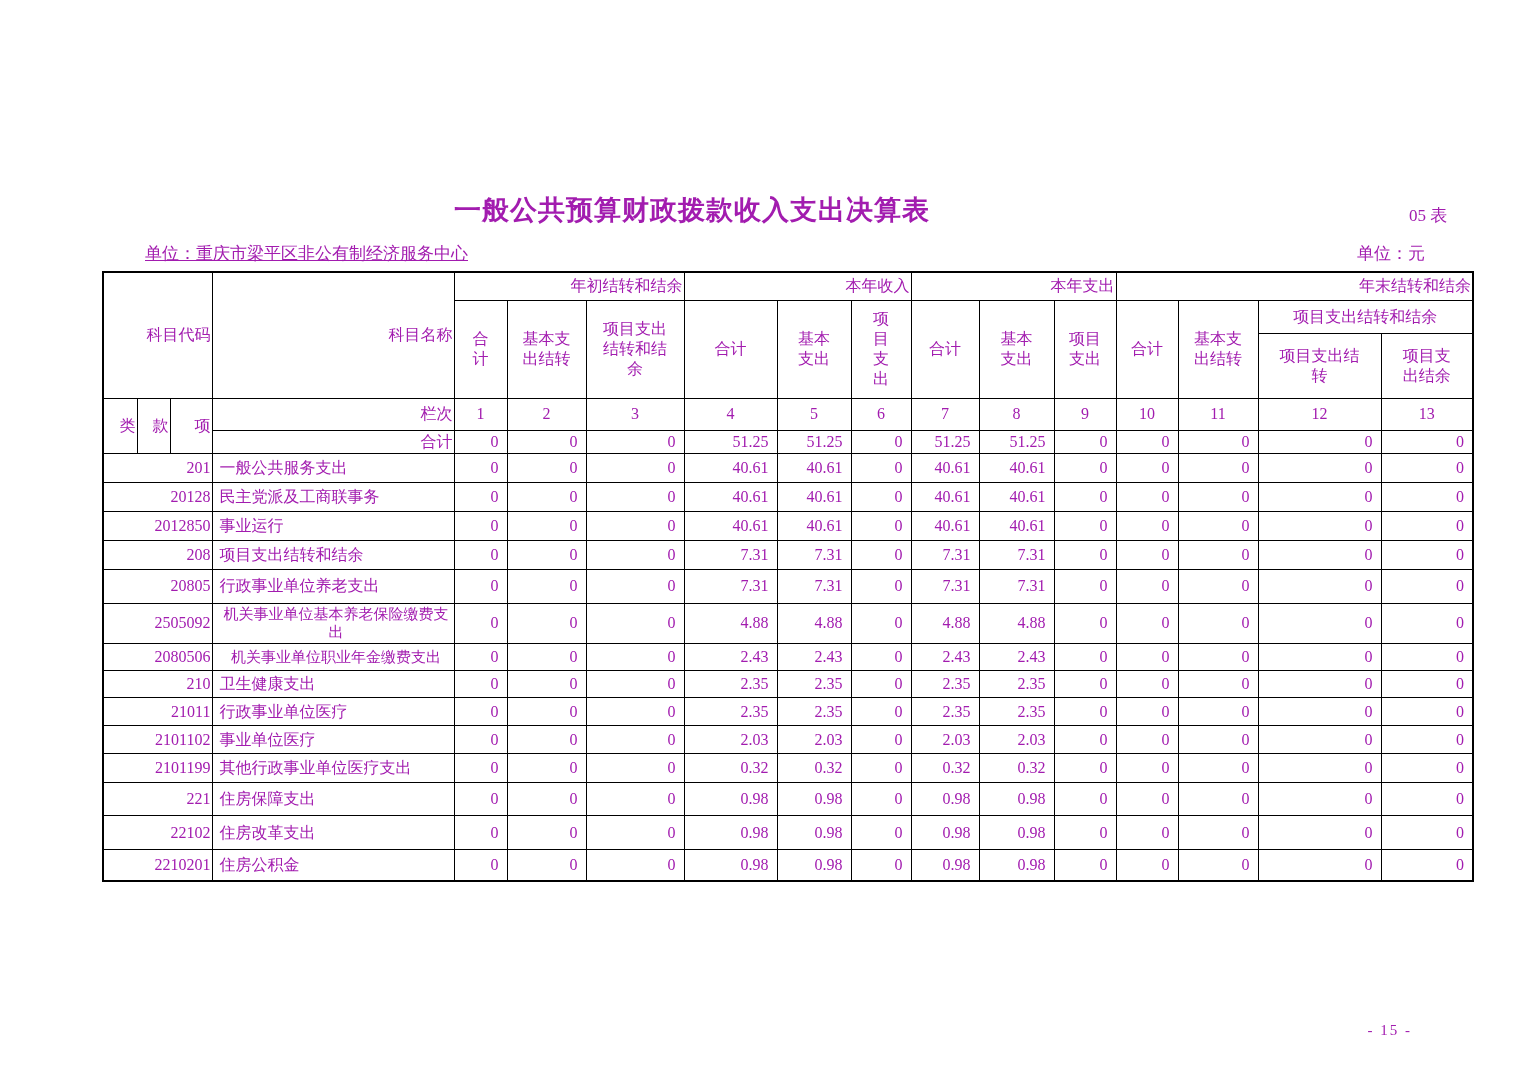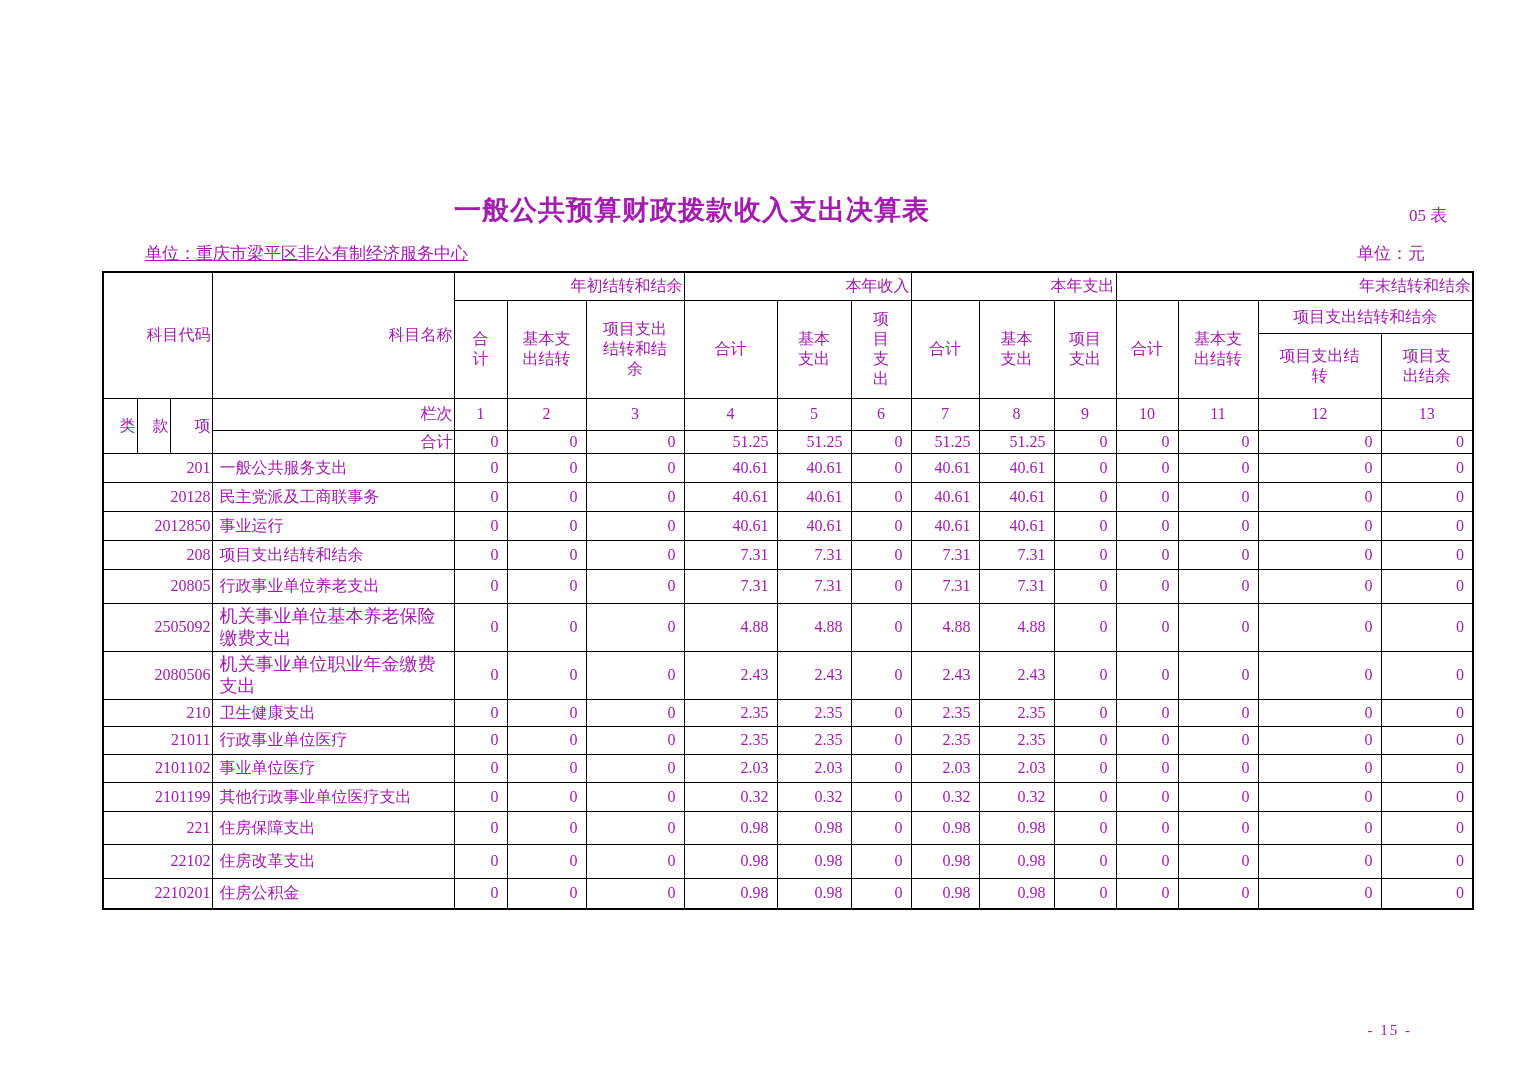--- a/index.html
+++ b/index.html
@@ -30,21 +30,21 @@
     font-size:16px;
     line-height:1.25;
     word-break:break-all;
   }
   td.thdr { text-align:right; }
   td.sub  { text-align:center; font-size:15px; padding:0 14px; }
   td.sub.nopad { padding:0 2px; }
   td.colno { text-align:center; }
   td.code { text-align:right; }
   td.name { text-align:left; padding-left:7px; }
-  td.name.compact { font-size:18px; }
+  td.name.compact { font-size:15px;text-align:center; }
   td.val  { text-align:right; padding-right:8px; }
   thead tr:nth-child(1) { height:28px; }
   thead tr:nth-child(2) { height:33px; }
   thead tr:nth-child(3) { height:65px; }
   thead tr:nth-child(4) { height:32px; }
   thead tr:nth-child(5) { height:23px; }
   tbody tr { height:29px; }
   tbody tr:nth-child(5)  { height:34px; }
   tbody tr:nth-child(6)  { height:32px; }
   tbody tr:nth-child(7)  { height:27px; }

